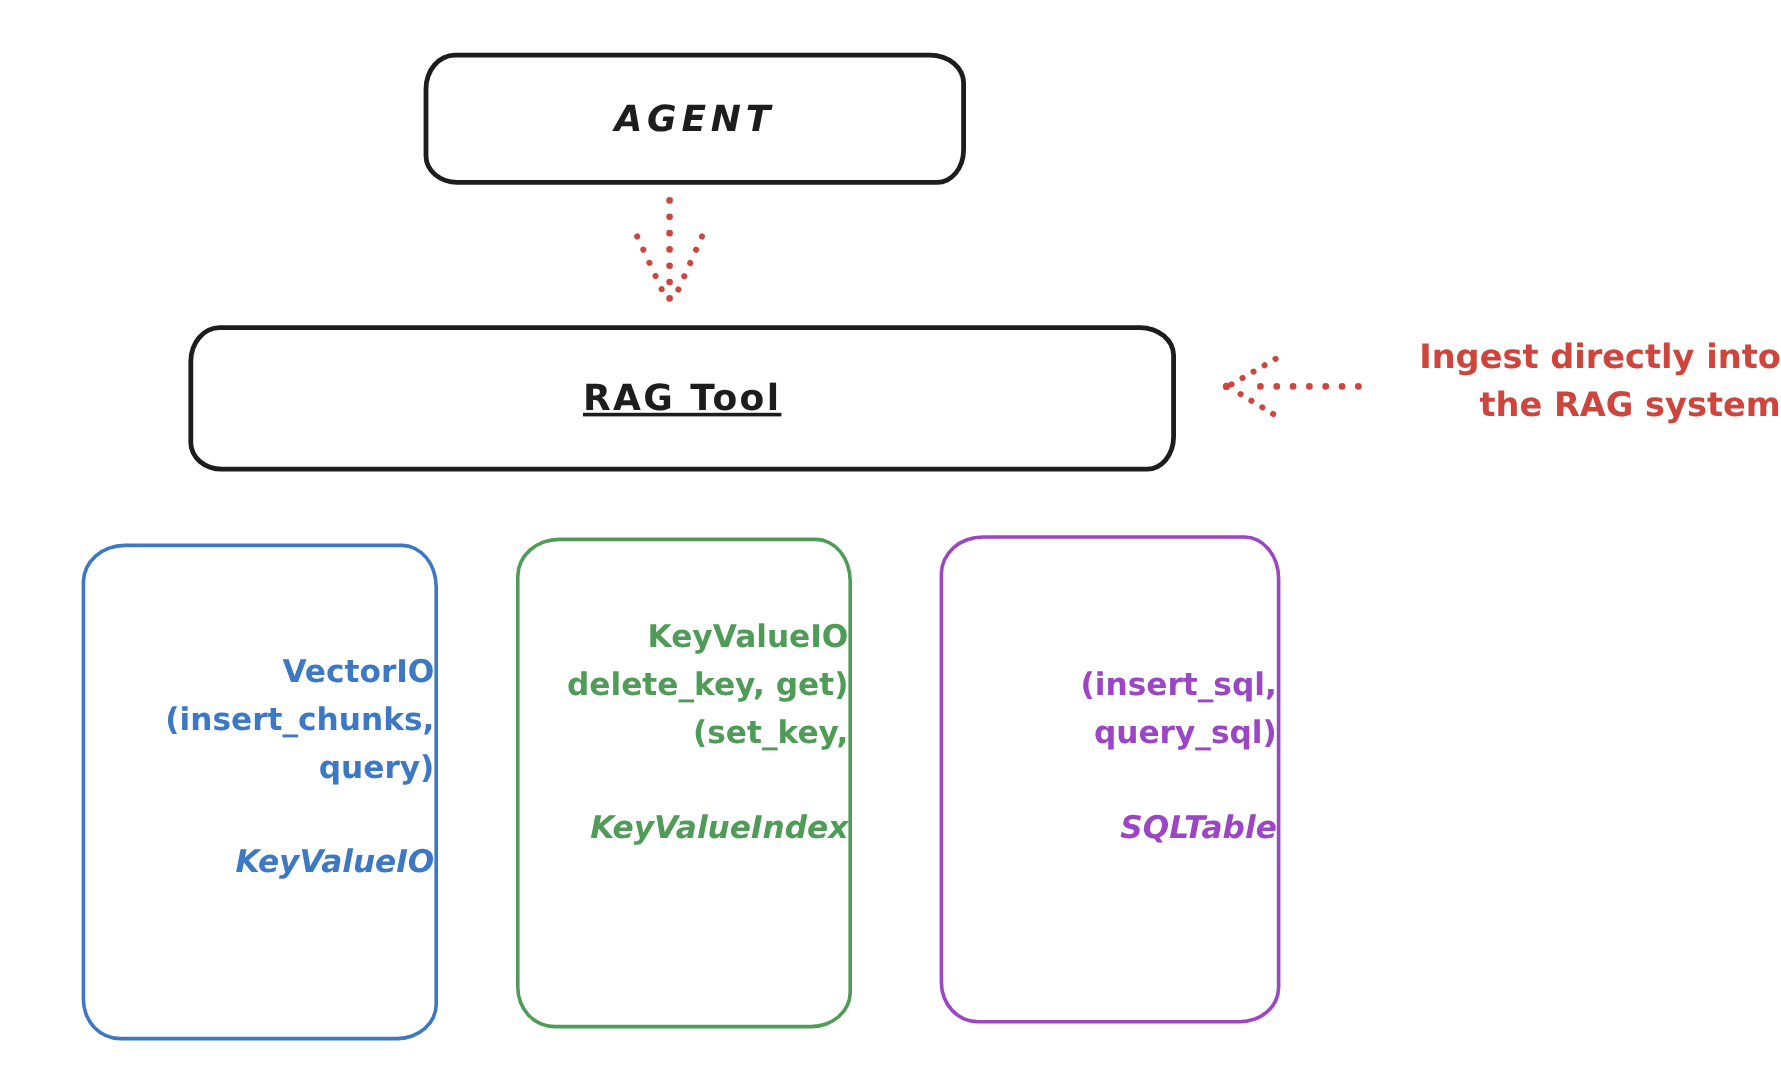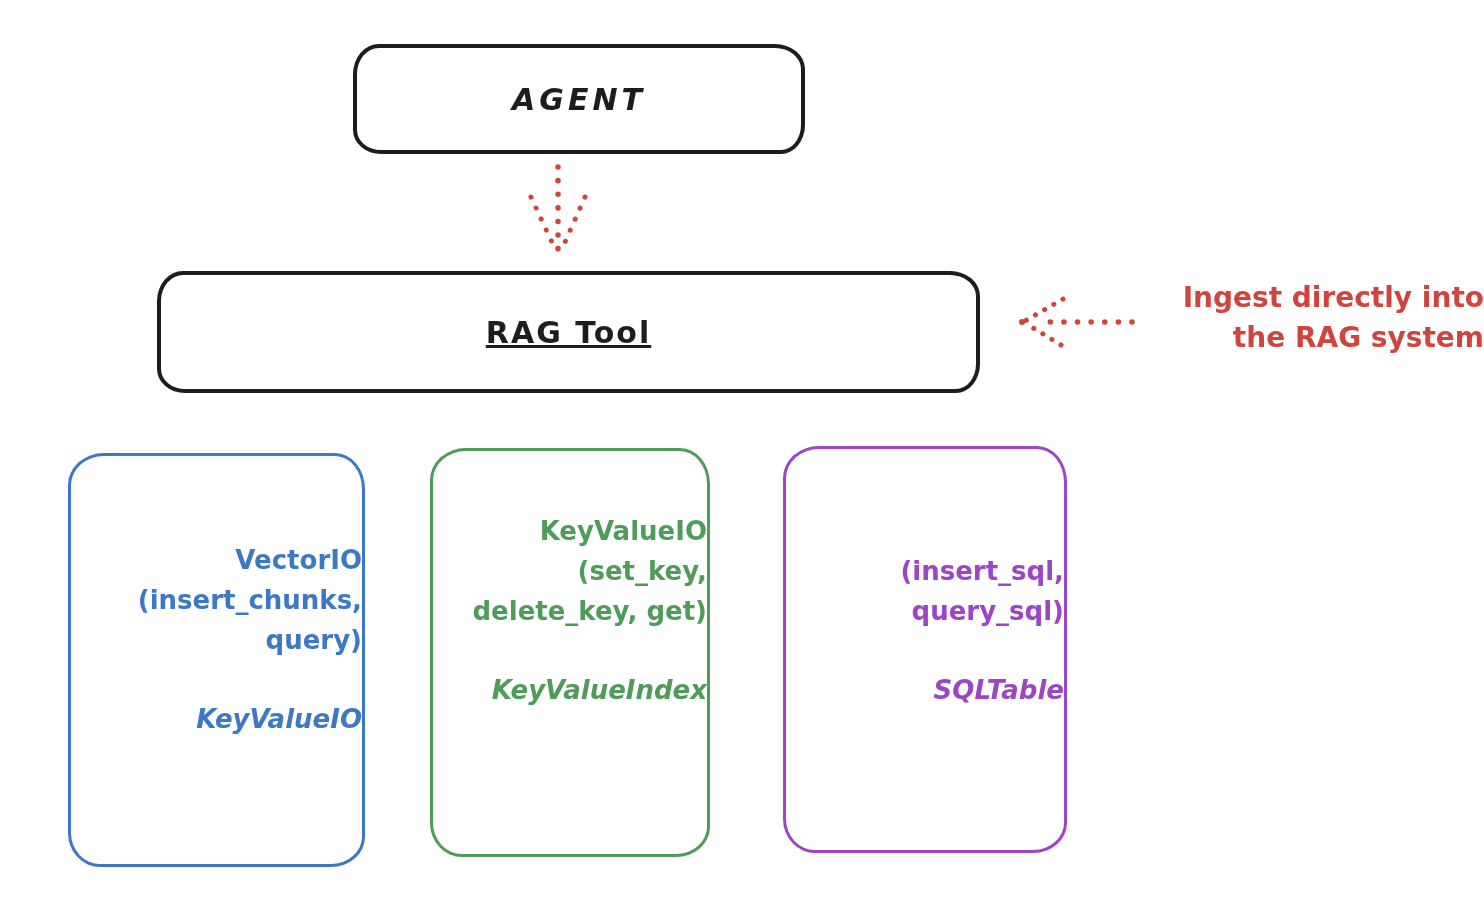--- a/index.html
+++ b/index.html
@@ -125,22 +125,22 @@
 
   <div class="node node-sub vector-node">
     <span class="node-line">VectorIO</span>
     <span class="node-line">(insert_chunks,</span>
     <span class="node-line">query)</span>
     <span class="index-label">KeyValueIO</span>
   </div>
 
   <div class="node node-sub keyvalue-node">
     <span class="node-line">KeyValueIO</span>
+    <span class="node-line">delete_key, get)</span>
     <span class="node-line">(set_key,</span>
-    <span class="node-line">delete_key, get)</span>
     <span class="index-label">KeyValueIndex</span>
   </div>
 
   <div class="node node-sub relational-node">
     <span class="node-line">(insert_sql,</span>
     <span class="node-line">query_sql)</span>
     <span class="index-label">SQLTable</span>
   </div>
 
 </div>

